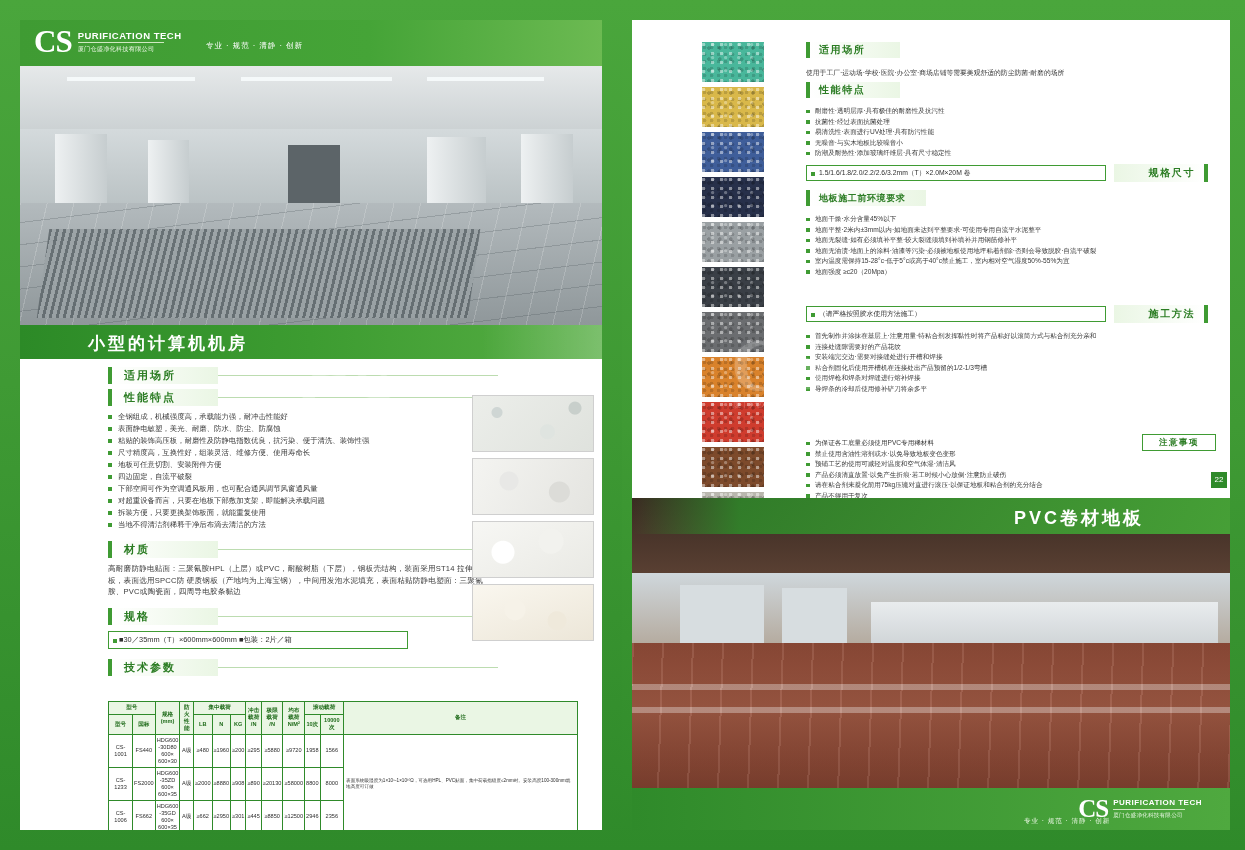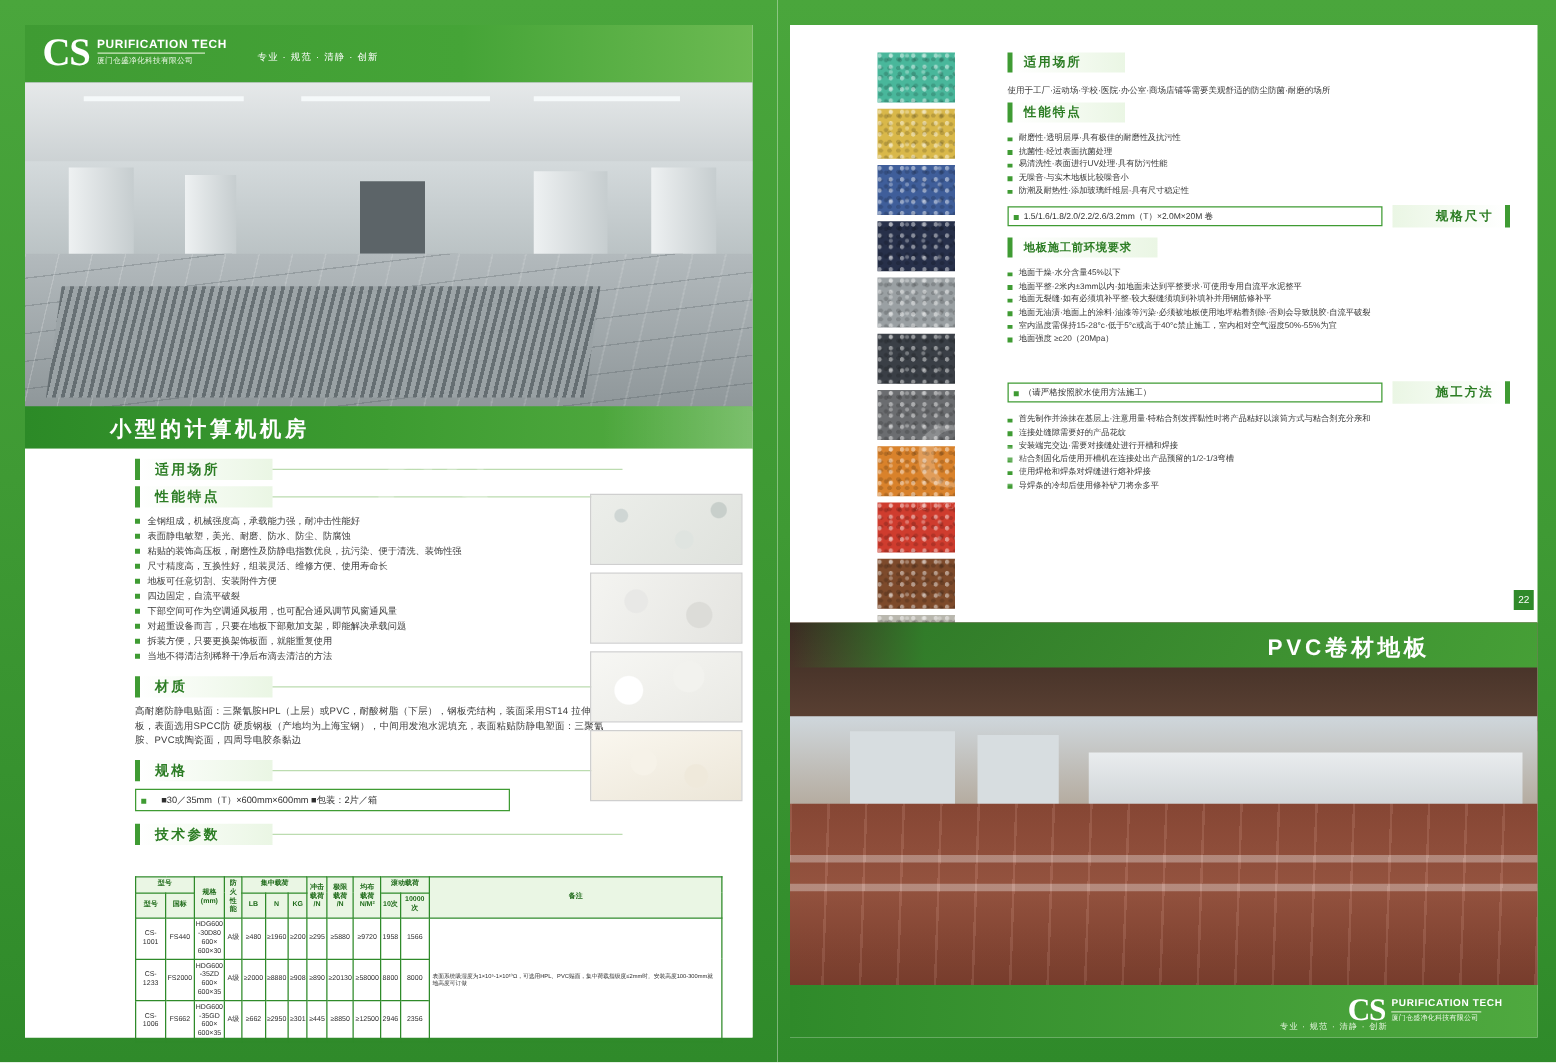--- a/index.html
+++ b/index.html
@@ -166,21 +166,20 @@
     width: 4px; height: 4px; background: #3f9b33;
   }
   .col-left-inner { position: absolute; left: 88px; top: 8px; width: 300px; }
   .spec-bar {
     position: relative;
     margin-top: 6px;
     width: 300px; height: 18px;
     border: 1px solid #3f9b33;
     display: flex; align-items: center;
     background: #ffffff;
-    padding-left: 10px;
   }
   .spec-bar span { font-size: 7.4px; color: #2f2f2f; padding-left: 10px; }
   .spec-bar:before {
     content:""; position:absolute; left:4px; top:7px; width:4px; height:4px; background:#3f9b33;
   }
 
   
   .samples {
     position: absolute; left: 452px; top: 36px;
     width: 122px;
@@ -635,20 +634,31 @@
           <li>首先制作并涂抹在基层上·注意用量·特粘合剂发挥黏性时将产品粘好以滚筒方式与粘合剂充分亲和</li>
           <li>连接处缝隙需要好的产品花纹</li>
           <li>安装端完交边·需要对接缝处进行开槽和焊接</li>
           <li>粘合剂固化后使用开槽机在连接处出产品预留的1/2-1/3弯槽</li>
           <li>使用焊枪和焊条对焊缝进行熔补焊接</li>
           <li>导焊条的冷却后使用修补铲刀将余多平</li>
         </ul>
     </div>
 
 
+    <div class="r-sect" style="left:184px; top:438px; width:410px;">
+      <ul class="rb" id="r-notice" style="width:300px;">
+          <li>为保证各工底量必须使用PVC专用稀材料</li>
+          <li>禁止使用含油性溶剂或水·以免导致地板变色变形</li>
+          <li>预铺工艺的使用可减轻对温度和空气体湿·清洁风</li>
+          <li>产品必须清直放置·以免产生折痕·若工时候小心放倒·注意防止破伤</li>
+          <li>请在粘合剂未凝化前用75kg压辘对直进行滚压·以保证地板和粘合剂的充分结合</li>
+          <li>产品不得用于复次</li>
+        </ul>
+      <div class="btn-out" style="position:absolute;right:0;top:-4px;">注意事项</div>
+    </div>
 
     <div class="page-num">22</div>
 
     <div class="watermark" style="left:110px;top:330px;opacity:.22">
       <div class="wm-cs">CS</div>
       <div class="wm-sub">厦门仓盛净化科技有限公司</div>
     </div>
 
     <div class="pvc-photo">
       <div class="pv-ceiling"></div>

